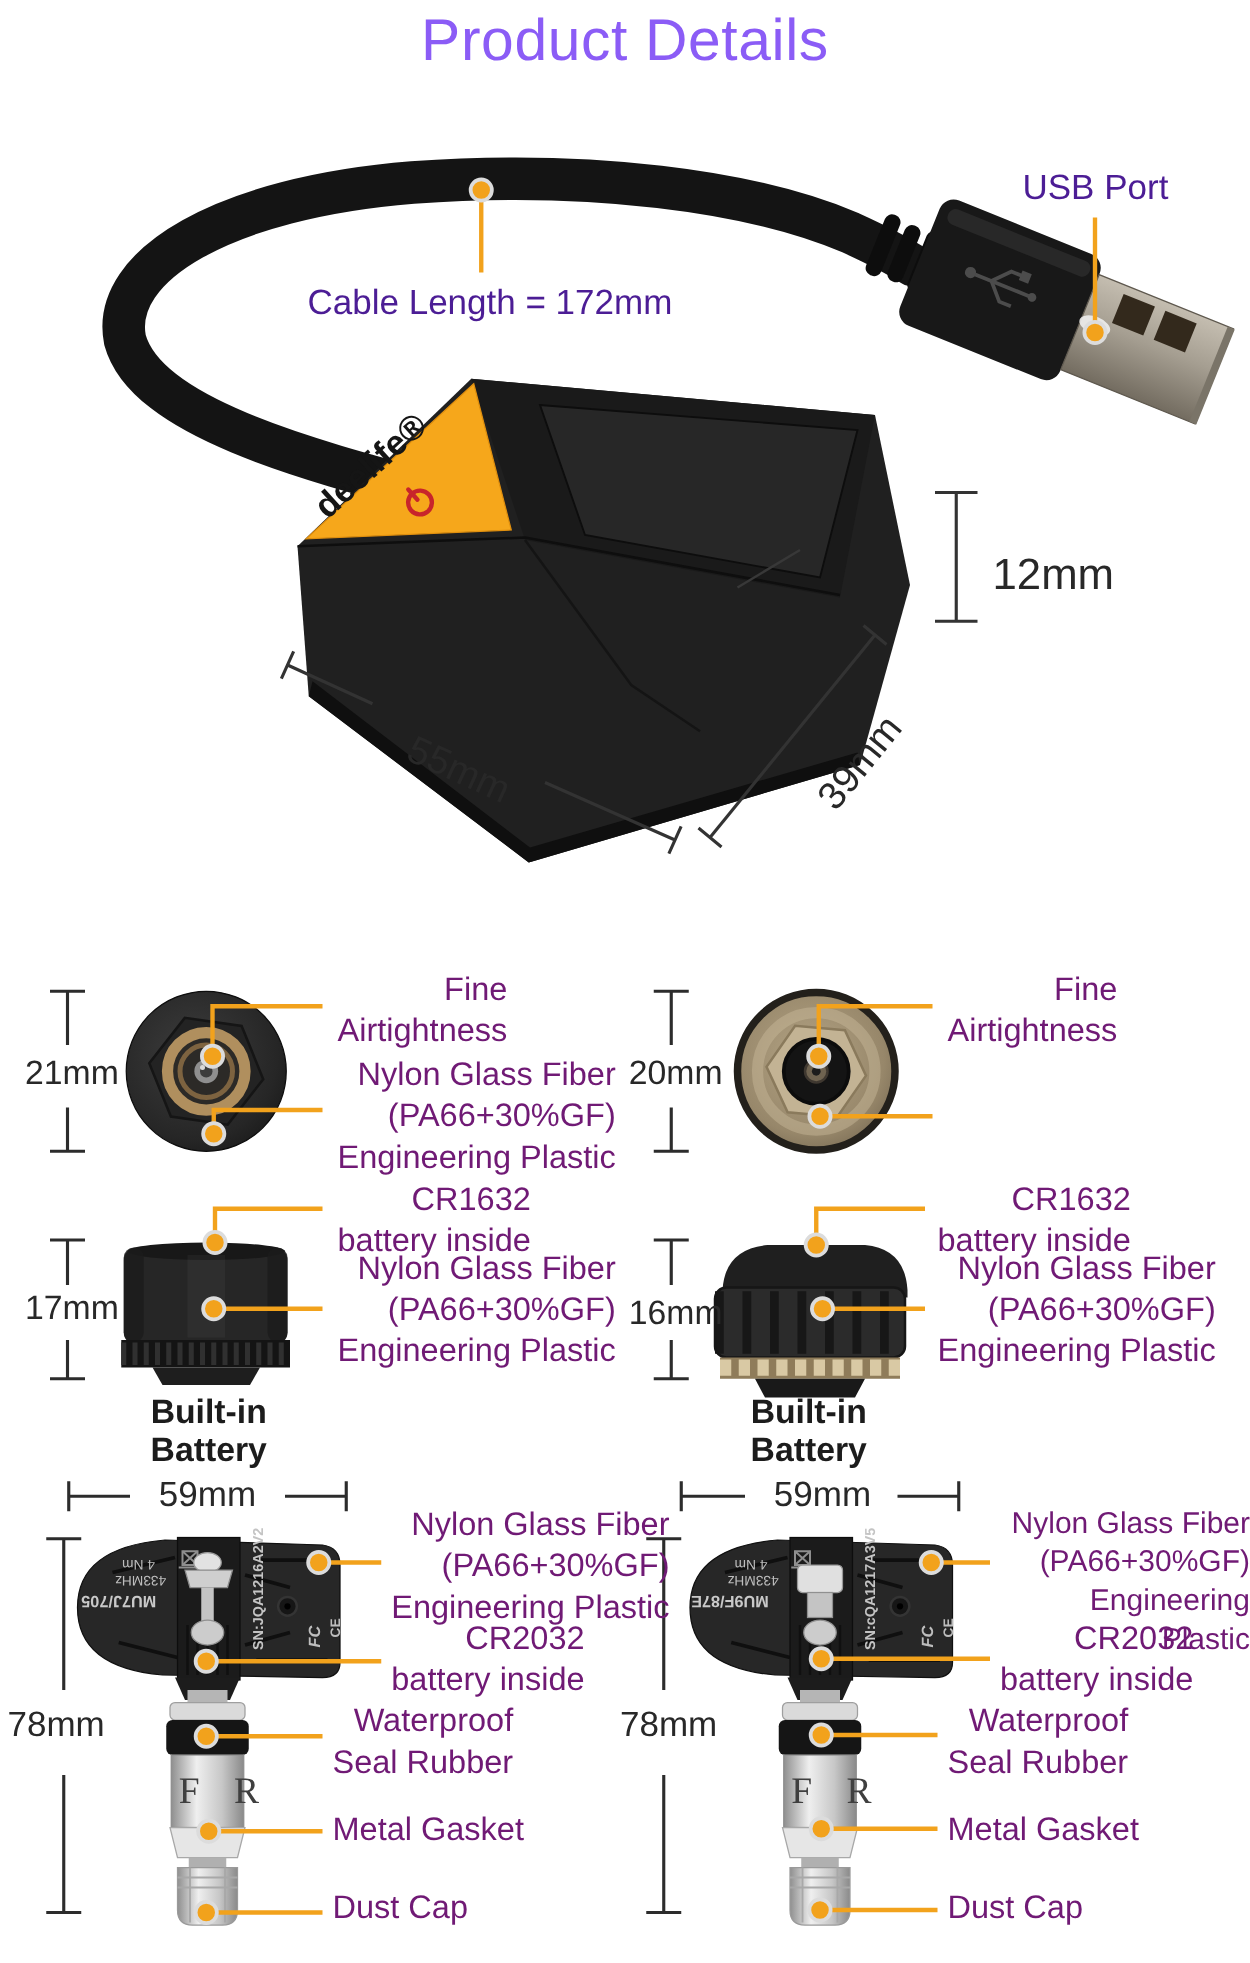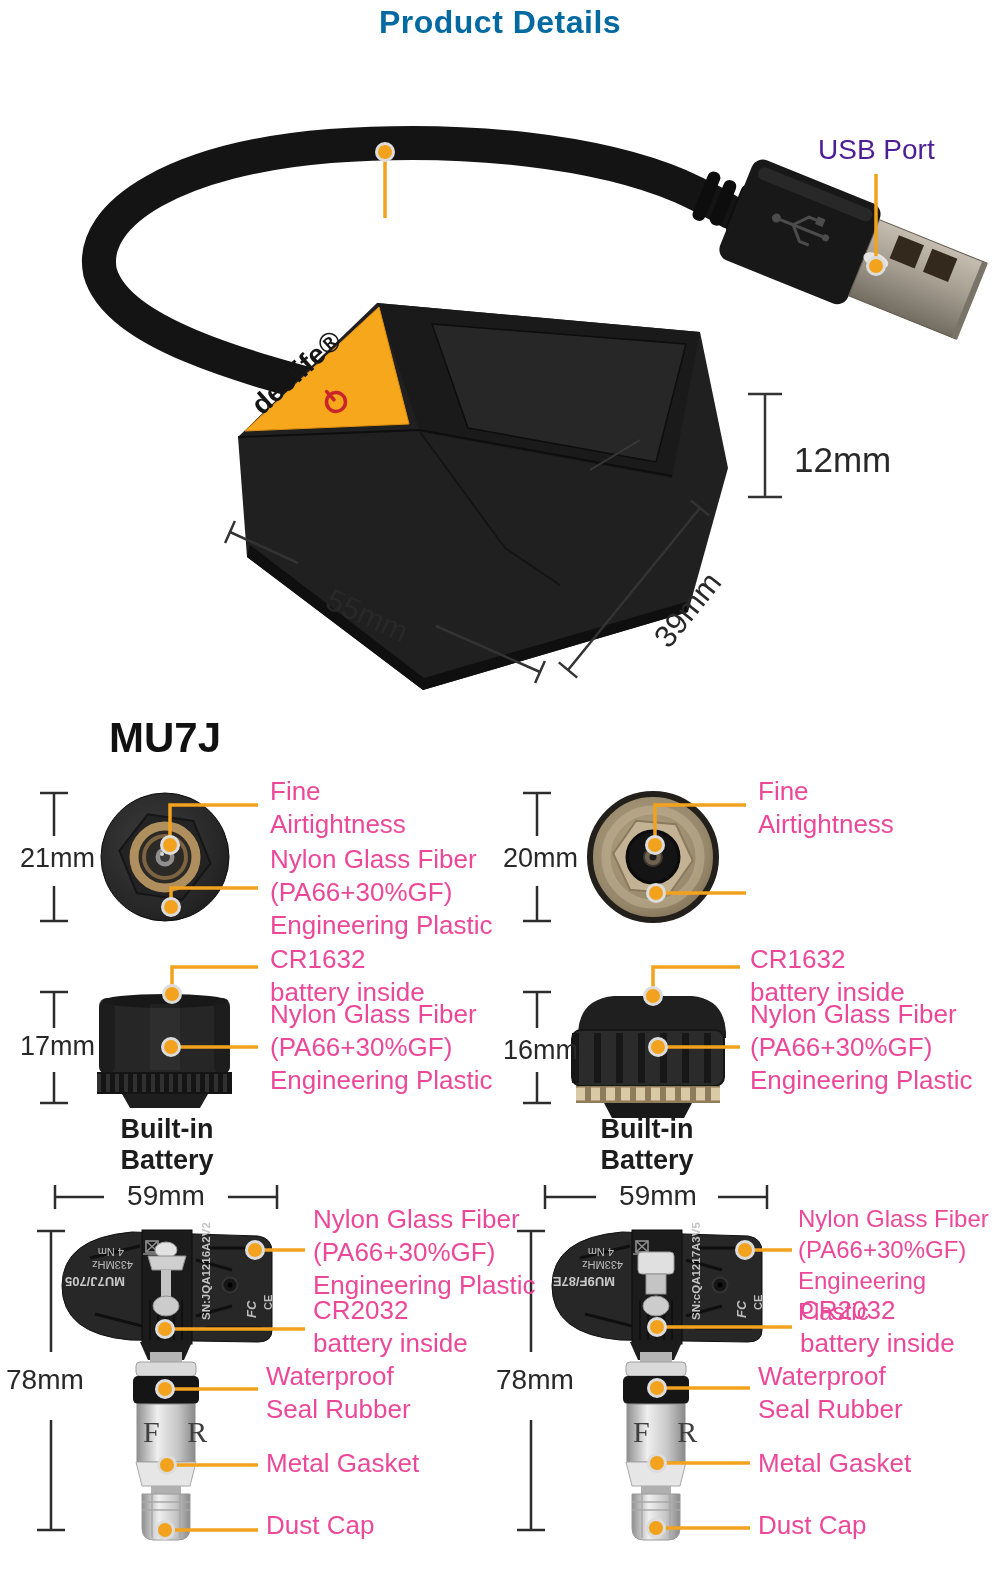--- a/index.html
+++ b/index.html
@@ -1,24 +1,24 @@
 <!DOCTYPE html>
 <html><head>
 <meta charset="utf-8">
 <style>
   html,body{margin:0;padding:0;background:#fff;}
   #canvas{position:relative;width:1000px;height:1570px;background:#fff;overflow:hidden;
           font-family:"Liberation Sans", sans-serif;}
   #gfx{position:absolute;left:0;top:0;}
   .page-title{position:absolute;top:4px;left:0;right:0;text-align:center;
-              font-size:32px;font-weight:700;letter-spacing:.5px;color:#0369a1;}
+              font-size:47px;font-weight:400;letter-spacing:.5px;color:#8b5cf6;}
   .lbl28{position:absolute;font-size:28px;color:#4c1d95;}
   .dim{position:absolute;font-size:27px;color:#282828;white-space:nowrap;}
   .dim.rot{font-size:31px;}
-  .ann{position:absolute;font-size:26px;line-height:33px;color:#ec4899;white-space:pre-line;}
+  .ann{position:absolute;font-size:26px;line-height:33px;color:#701a75;white-space:pre-line;text-align:right;}
   .model-title{position:absolute;width:160px;text-align:center;font-size:42px;font-weight:800;color:#111;}
   .builtin{position:absolute;width:190px;text-align:center;font-size:27px;font-weight:600;color:#1c1c1c;}
 </style>
 </head>
 <body>
 
 <div id="canvas">
 
 <svg id="gfx" width="1000" height="1570" viewBox="0 0 1000 1570">
   <defs>
@@ -257,25 +257,25 @@
         <circle cx="657" cy="1327" r="8.5"></circle>
     <circle cx="657" cy="1388" r="8.5"></circle>
         <circle cx="657" cy="1463" r="8.5"></circle>
     <circle cx="656" cy="1528" r="8.5"></circle>
   </g>
 </svg>
 
 <div class="page-title">Product Details</div>
 
 <div class="lbl28" style="left:818px;top:134px;">USB Port</div>
+<div class="lbl28" style="left:246px;top:226px;">Cable Length = 172mm</div>
 <div class="dim" style="left:794px;top:440px;font-size:35px;">12mm</div>
 <div class="dim rot" style="left:292px;top:598px;width:150px;text-align:center;transform:rotate(24.5deg);">55mm</div>
 <div class="dim rot" style="left:628px;top:592px;width:120px;text-align:center;transform:rotate(-51deg);">39mm</div>
 
-<div class="model-title" style="left:85px;top:714px;">MU7J</div>
 
 <div class="dim" style="left:20px;top:843px;text-align:right;">21mm</div>
 <div class="dim" style="left:503px;top:843px;">20mm</div>
 <div class="dim" style="left:20px;top:1031px;">17mm</div>
 <div class="dim" style="left:503px;top:1035px;text-align:center;">16mm</div>
 
 <div class="ann" style="left:270px;top:775px;">Fine
 Airtightness</div>
 <div class="ann" style="left:270px;top:843px;">Nylon Glass Fiber
 (PA66+30%GF)

